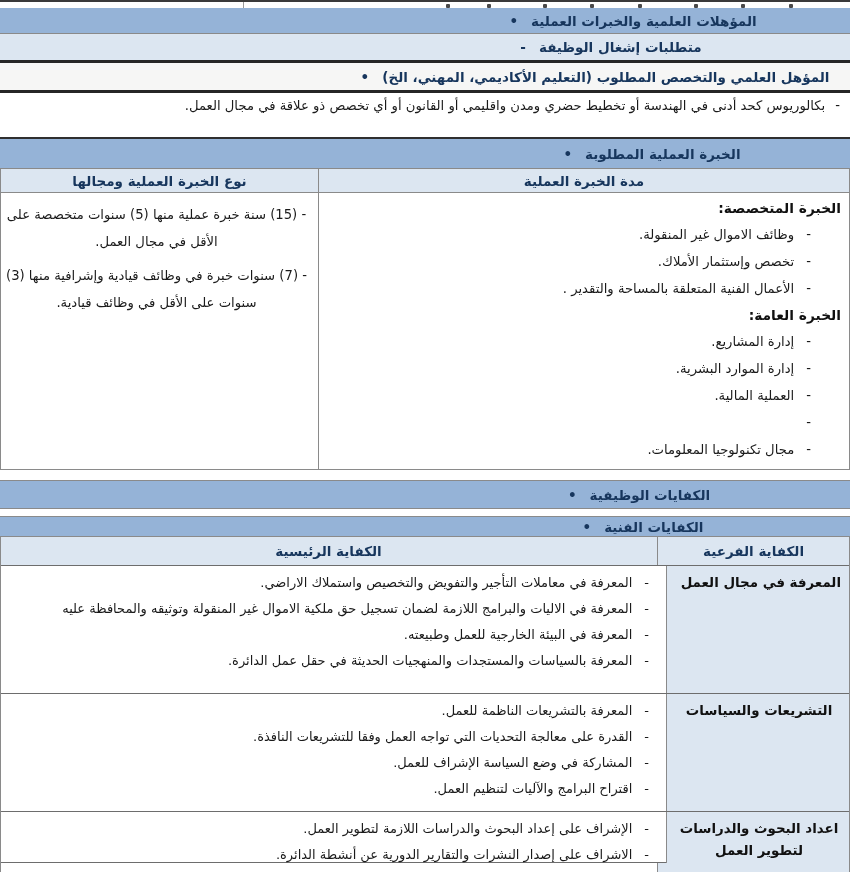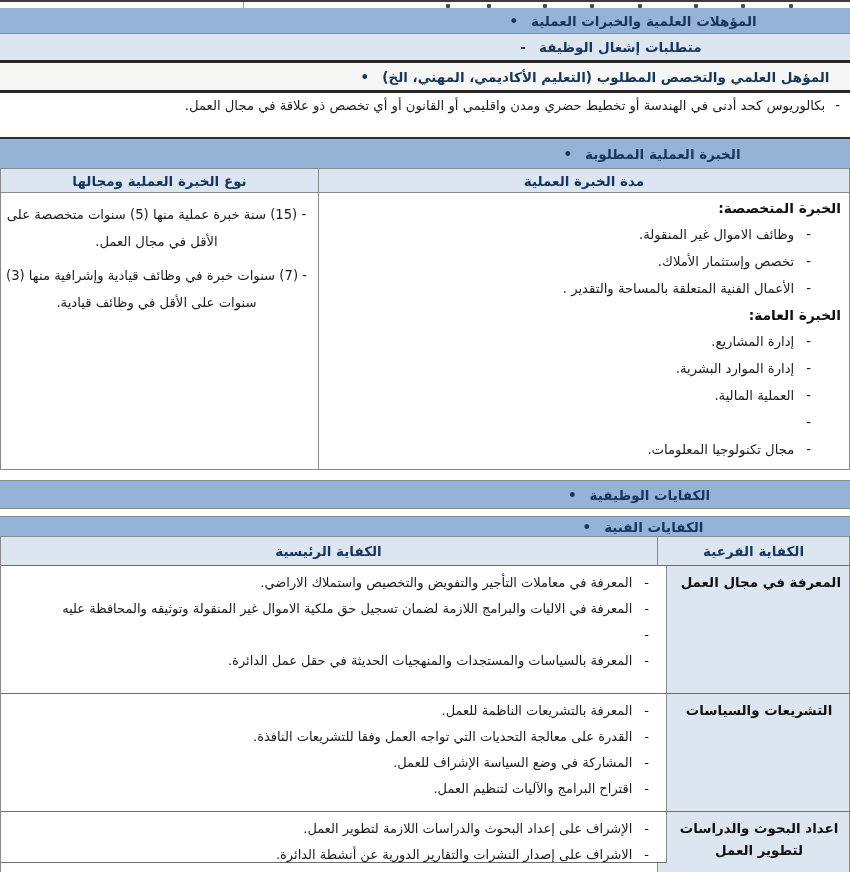--- a/index.html
+++ b/index.html
@@ -216,20 +216,21 @@
         <div class="sitem">
             <span class="dash">-</span>
             <span>المعرفة في معاملات التأجير والتفويض والتخصيص واستملاك الاراضي.</span>
           </div>
         <div class="sitem">
             <span class="dash">-</span>
             <span>المعرفة في الاليات والبرامج اللازمة لضمان تسجيل حق ملكية الاموال غير المنقولة وتوثيقه والمحافظة عليه</span>
           </div>
         <div class="sitem">
             <span class="dash">-</span>
+            <span>المعرفة في البيئة الخارجية للعمل وطبيعته.</span>
           </div>
         <div class="sitem">
             <span class="dash">-</span>
             <span>المعرفة بالسياسات والمستجدات والمنهجيات الحديثة في حقل عمل الدائرة.</span>
           </div>
       </div>
     </div>
 
     <div class="comp-row r2">
       <div class="comp-main center">التشريعات والسياسات</div>

